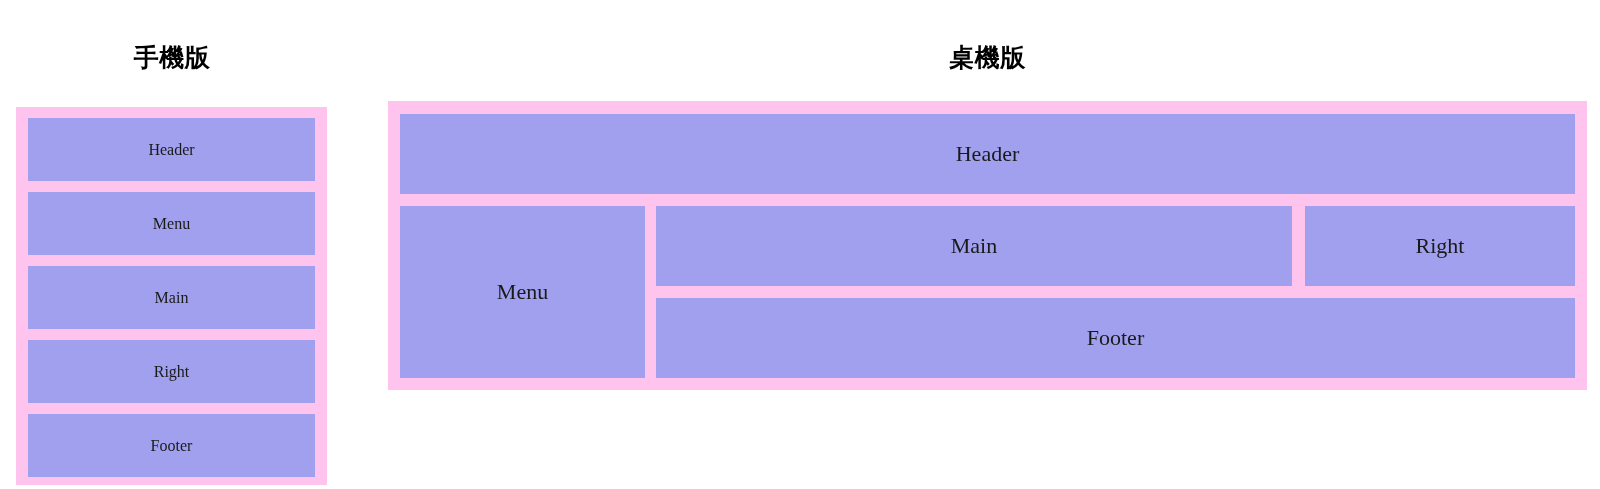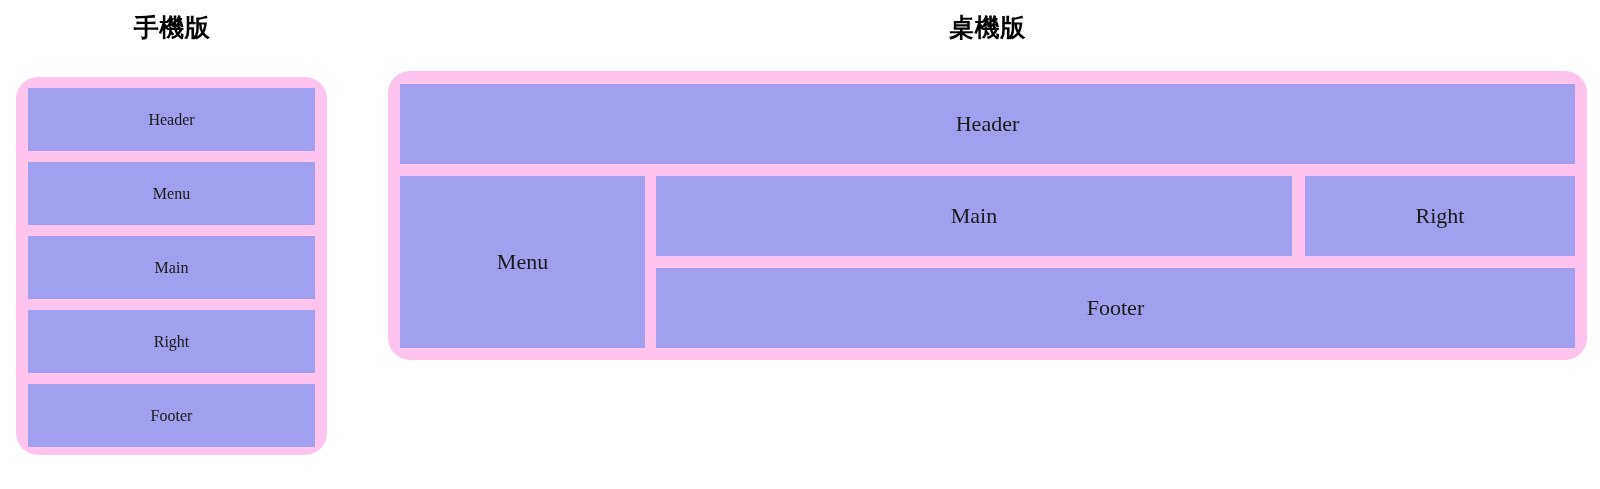--- a/index.html
+++ b/index.html
@@ -11,20 +11,21 @@
     width: 1600px;
     height: 489px;
     position: relative;
     font-family: "Liberation Serif", "DejaVu Serif", serif;
     overflow: hidden;
   }
 
   .stage {
     position: absolute;
     inset: 0;
+    margin-top: 30px;
   }
 
   
   .section-title {
     position: absolute;
     font-family: "DejaVu Sans", "Liberation Sans", sans-serif;
     font-weight: bold;
     font-size: 25px;
     line-height: 1;
     color: #000000;
@@ -42,21 +43,20 @@
     top: 15px;
     width: 1199px;
     font-family: Liberation Serif, serif;
   }
 
   
   .frame {
     position: absolute;
     background: #ffc4ee;
     box-sizing: border-box;
-    border-radius: 22px;
   }
   .cell {
     position: absolute;
     background: #a0a0ee;
     box-sizing: border-box;
     display: flex;
     align-items: center;
     justify-content: center;
     color: #1a1a1a;
     text-align: center;

